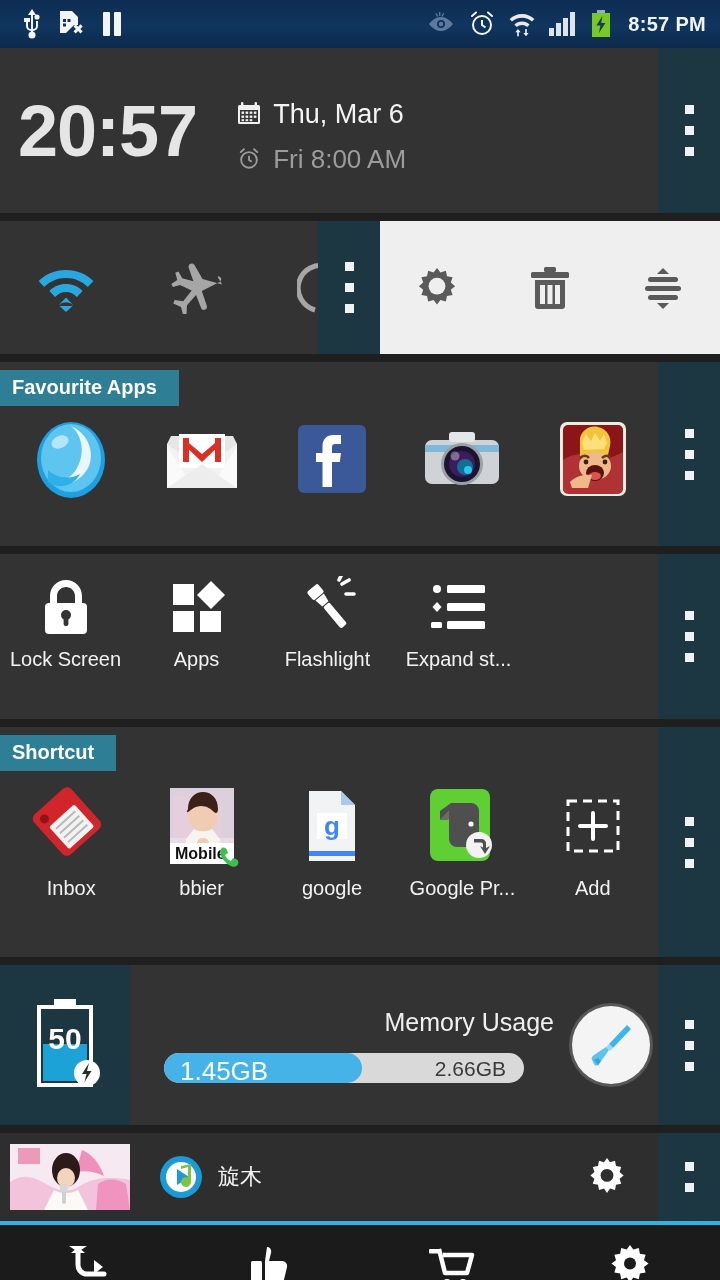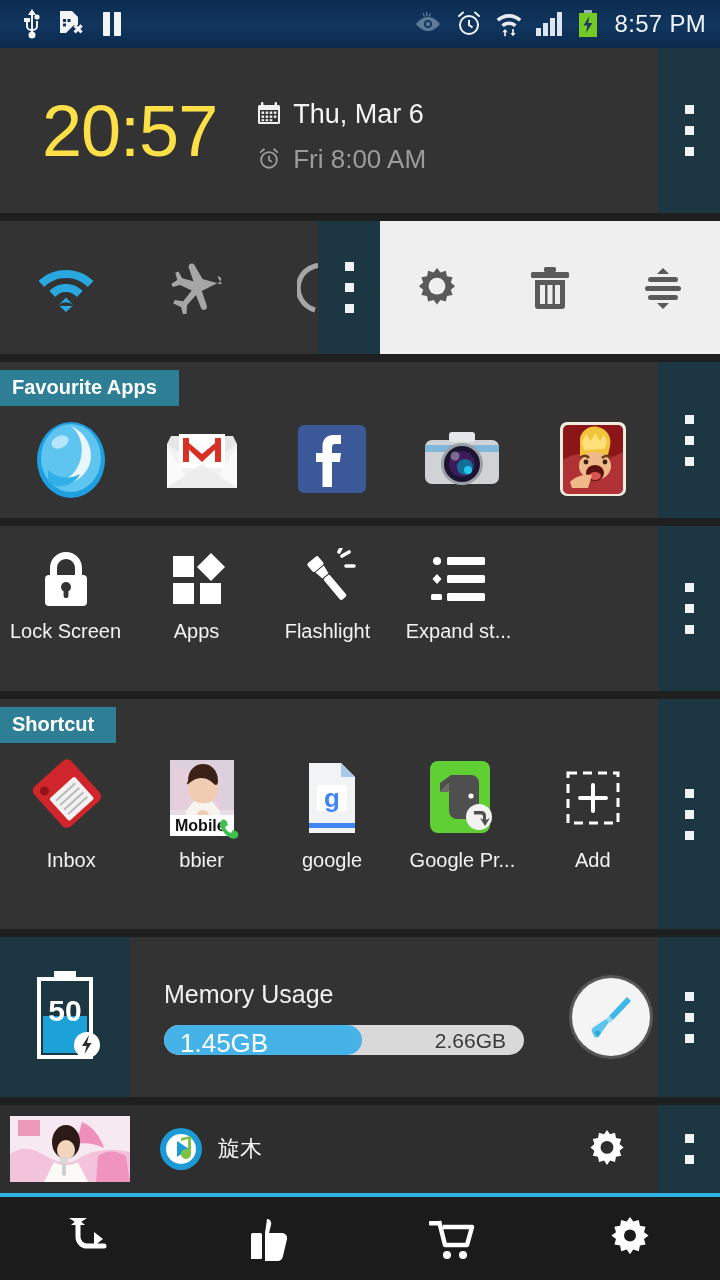--- a/index.html
+++ b/index.html
@@ -15,38 +15,38 @@
   
   .statusbar{
     height:48px; width:720px;
     background:linear-gradient(180deg,#0d2d52 0%,#10355e 55%,#0c2a4c 100%);
     display:flex; align-items:center; position:relative;
   }
   .sb-left{ display:flex; align-items:center; gap:16px; padding-left:22px; }
   .sb-right{ position:absolute; right:14px; display:flex; align-items:center; gap:12px; }
   .sb-ic{ opacity:.95; display:block; }
   .sb-ic.dim{ opacity:.55; }
-  .sb-time{ font-size:24px; font-weight:400; letter-spacing:.3px; color:#f2f5f8; margin-left:4px; }
+  .sb-time{ font-size:20px; font-weight:700; letter-spacing:.3px; color:#f2f5f8; margin-left:4px; }
 
   
   .panel{ width:720px; position:relative; }
   .row{ position:relative; background:#333333; width:720px; }
   .row-gap{ height:8px; background:#1f1f1f; width:720px; }
 
   
   .handle{
     position:absolute; top:0; right:0; width:62px; height:100%;
     background:#1c3642; display:flex; align-items:center; justify-content:center;
   }
   .handle .dots{ display:flex; flex-direction:column; gap:12px; }
   .handle .dots i{ width:9px; height:9px; background:#f0f3f5; display:block; }
 
   
   .clockrow{ height:165px; display:flex; align-items:center; }
-  .clock-big{ font-size:72px; font-weight:400; letter-spacing:-1px; color:#fde047; padding-left:42px; line-height:1; }
+  .clock-big{ font-size:72px; font-weight:700; letter-spacing:-1px; color:#e5e5e5; padding-left:18px; line-height:1; }
   .clock-side{ margin-left:40px; display:flex; flex-direction:column; gap:14px;margin-top:12px; }
   .cs-line{ display:flex; align-items:center; gap:12px; }
   .cs-date{ font-size:27px; color:#f4f4f4; }
   .cs-alarm{ font-size:26px; color:#9c9c9c; }
 
   
   .togglerow{ height:133px; display:flex; align-items:center; overflow:hidden; }
   .tg{ width:131px; display:flex; align-items:center; justify-content:center; flex:0 0 auto; }
   .overlay-panel{
     position:absolute; left:380px; top:0; width:340px; height:100%;
@@ -61,39 +61,39 @@
   .overlay-handle .dots{ display:flex; flex-direction:column; gap:12px; }
 
   
   .sechead{
     display:inline-block; background:#2e7f96; color:#ffffff;
     font-size:20px; font-weight:bold; padding:6px 22px 7px 12px;
     position:absolute; top:8px; left:0;
   }
 
   
-  .approw{ height:156px; padding-top:56px; }
+  .approw{ height:184px; padding-top:56px; }
   .approw .grid{ display:flex; width:658px; padding-left:6px; }
   .cell{ width:131px; display:flex; flex-direction:column; align-items:center; justify-content:flex-start; }
   .cell .label{ font-size:20px; color:#f2f2f2; margin-top:10px; max-width:126px;
                 white-space:nowrap; overflow:hidden; text-overflow:ellipsis; text-align:center; }
   .ic64{ width:82px; height:82px; position:relative; }
 
   .toolsrow{ height:165px; padding-top:22px; }
   .toolsrow .grid{ display:flex; width:658px; }
   .toolsrow .ic64{ width:62px; height:62px; }
 
   .shortrow{ height:230px; padding-top:58px; }
   .shortrow .grid{ display:flex; width:658px; padding-left:6px; }
 
   
   .memrow{ height:160px; display:flex; align-items:stretch; }
   .batt-box{ width:130px; background:#1c3642; display:flex; align-items:center; justify-content:center; }
   .mem-body{ flex:1; display:flex; align-items:center; padding-left:34px; }
-  .mem-left{ flex:1; }
+  .mem-left{ flex:1;text-align:right; }
   .mem-title{ font-size:25px; color:#f0f0f0; margin-bottom:16px; }
   .mem-bar{
     width:360px; height:30px; background:#d9d9d9; border-radius:15px;
     position:relative; overflow:hidden;
   }
   .mem-fill{ position:absolute; left:0; top:0; height:100%; background:#45b3e7; border-radius:15px; }
   .mem-used{ position:absolute; left:16px; top:3px; font-size:26px; color:#ffffff; }
   .mem-total{ position:absolute; right:18px; top:4px; font-size:21px; color:#3a3a3a;margin-left:10px; }
   .clean-btn{
     width:78px; height:78px; border-radius:50%; background:#f4f4f4;

